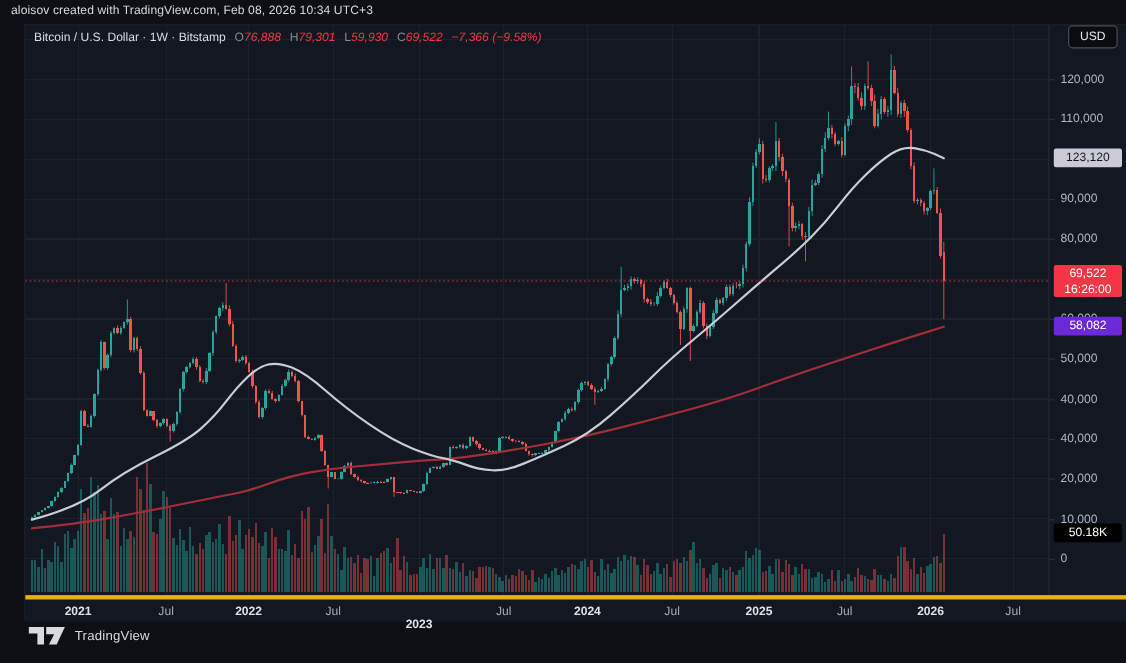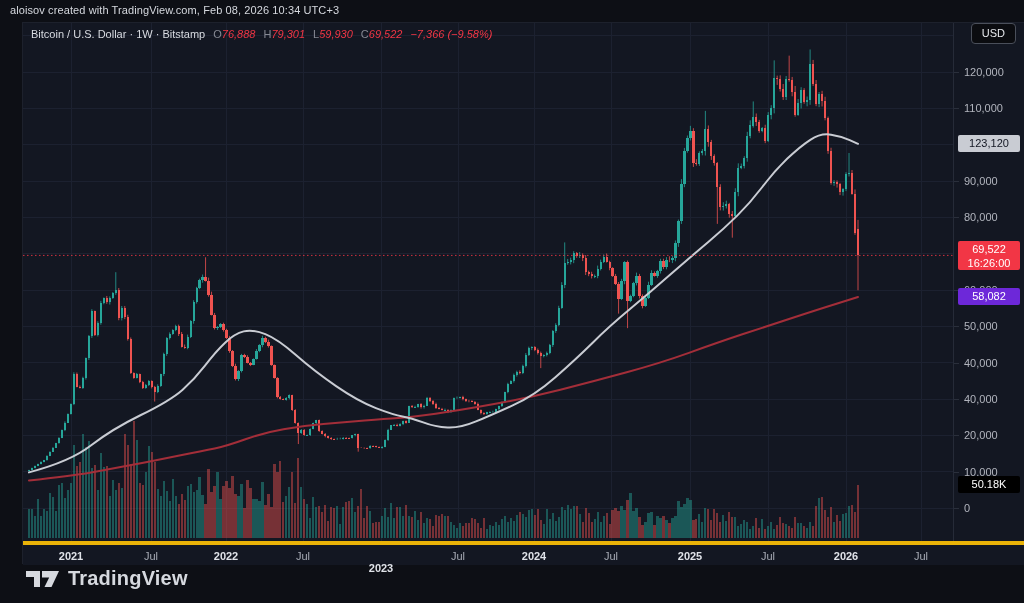--- a/index.html
+++ b/index.html
@@ -24,21 +24,21 @@
   .time-axis{position:absolute;left:0;top:518px;width:1002px;height:24px;background:#131722;
              border-top:4px solid #eab308;box-sizing:border-box;cursor:ew-resize;}
   .ta-label{position:absolute;top:5px;font-size:11px;color:#a7abb5;transform:translateX(-50%);white-space:nowrap;}
   .ta-label.major{color:#dfe2e8;font-weight:bold;}
   .usd-btn{position:absolute;top:23px;right:8px;z-index:10;background:#0b0c10;color:#e6e8ec;
            border:1px solid #4a4f5a;border-radius:4px;font-family:"Liberation Sans",sans-serif;
            font-size:11px;padding:3px 10px 4px;cursor:pointer;}
   .brand{position:absolute;left:26px;top:567px;display:flex;align-items:center;gap:8px;
          color:#d6d9df;cursor:pointer;}
   .brand svg{display:block;}
-  .brand .wordmark{font-size:20px;font-weight:bold;letter-spacing:.2px;}
+  .brand .wordmark{font-size:12px;font-weight:normal;letter-spacing:.2px;}
 </style>
 </head>
 <body>
 
 <div class="page">
   <div class="creator">aloisov created with TradingView.com, Feb 08, 2026 10:34 UTC+3</div>
 
   <div class="widget">
     <div class="legend">
       <span class="sym">Bitcoin / U.S. Dollar · 1W · Bitstamp</span>

